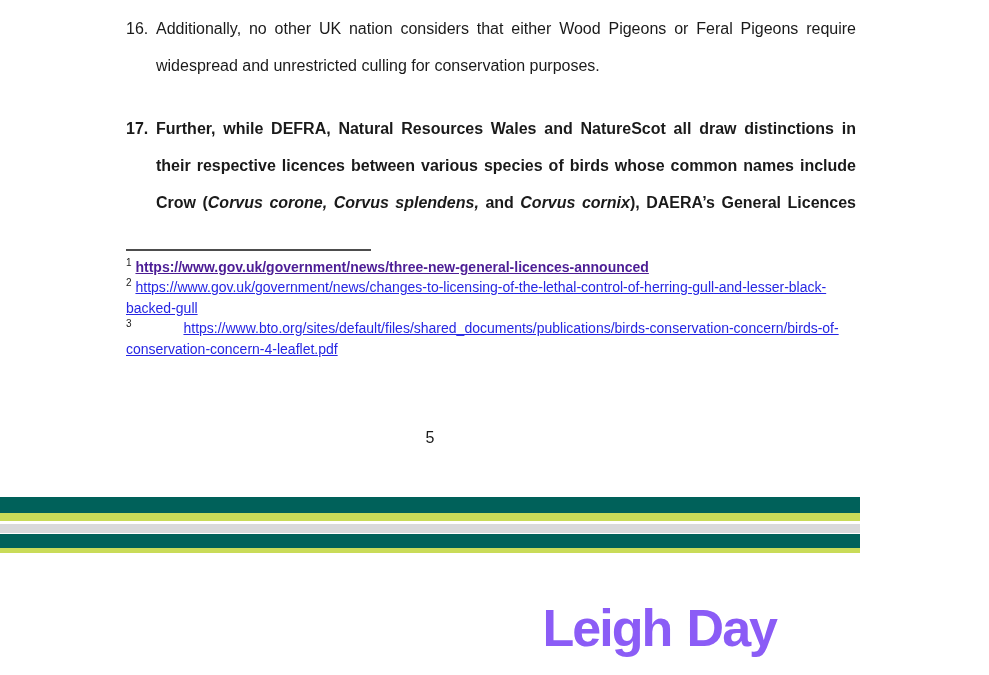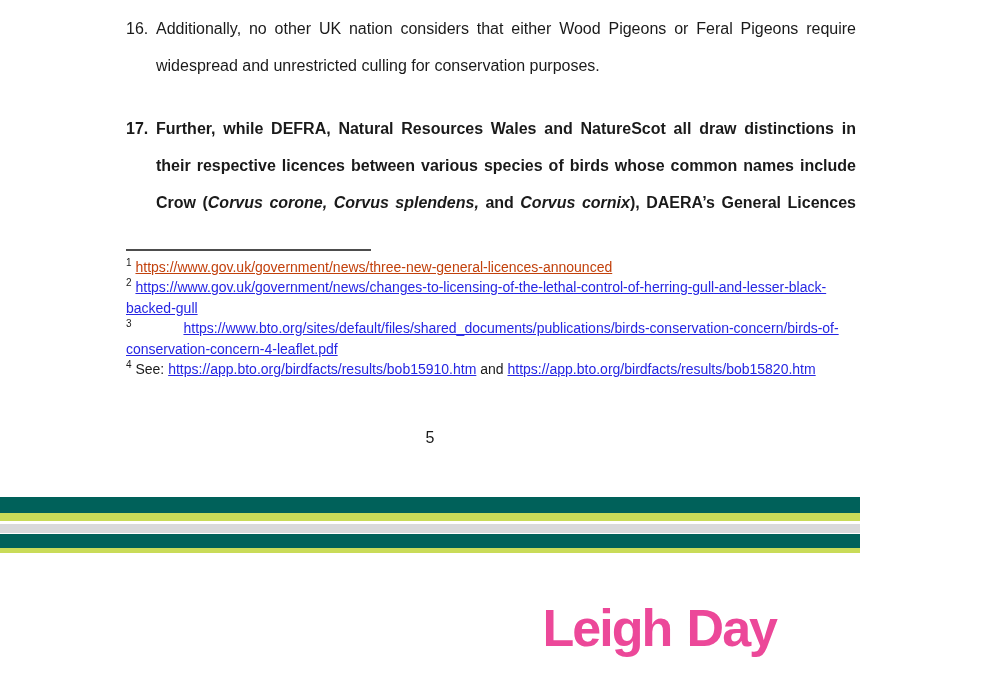--- a/index.html
+++ b/index.html
@@ -104,29 +104,28 @@
 <div class="page">
 
   <div class="body-text" id="body-text">
       <div class="para"><span class="para-num">16.</span><span class="seg-regular">Additionally, no other UK nation considers that either Wood Pigeons or Feral Pigeons require widespread and unrestricted culling for conservation purposes.</span></div>
       <div class="para continued"><span class="para-num">17.</span><span class="seg-regular">Further, while DEFRA, Natural Resources Wales and NatureScot all draw distinctions in their respective licences between various species of birds whose common names include Crow (</span><span class="seg-italic">Corvus corone, Corvus splendens,</span><span class="seg-regular"> and </span><span class="seg-italic">Corvus cornix</span><span class="seg-regular">), DAERA’s General Licences</span></div>
     </div>
 
   <div class="footnote-sep"></div>
 
   <div class="footnotes" id="footnotes">
-      <div class="footnote"><sup>1</sup> <span class="fn-link" style="color: #c2410c;">https://www.gov.uk/government/news/three-new-general-licences-announced</span></div>
+      <div class="footnote"><sup>1</sup> <span class="fn-link" style="color: #4c1d95; font-weight: bold;">https://www.gov.uk/government/news/three-new-general-licences-announced</span></div>
       <div class="footnote"><sup>2</sup> <span class="fn-link" style="color: rgb(38, 38, 227);">https://www.gov.uk/government/news/changes-to-licensing-of-the-lethal-control-of-herring-gull-and-lesser-black-backed-gull</span></div>
       <div class="footnote"><sup>3</sup> <span class="fn-link" style="color: rgb(38, 38, 227); margin-left: 48px;">https://www.bto.org/sites/default/files/shared_documents/publications/birds-conservation-concern/birds-of-conservation-concern-4-leaflet.pdf</span></div>
-      <div class="footnote"><sup>4</sup> <span>See: </span><span class="fn-link" style="color: rgb(38, 38, 227);">https://app.bto.org/birdfacts/results/bob15910.htm</span><span> and </span><span class="fn-link" style="color: rgb(38, 38, 227);">https://app.bto.org/birdfacts/results/bob15820.htm</span></div>
     </div>
 
   <div class="page-number">5</div>
 
   <div class="stripe stripe-1" style="background: rgb(0, 97, 90);"></div>
   <div class="stripe stripe-2" style="background: rgb(201, 219, 88);"></div>
   <div class="stripe stripe-3" style="background: rgb(217, 217, 219);"></div>
   <div class="stripe stripe-4" style="background: rgb(0, 97, 90);"></div>
   <div class="stripe stripe-5" style="background: rgb(201, 219, 88);"></div>
 
-  <div class="logo" style="color: #ec4899;">Leigh Day</div>
+  <div class="logo" style="color: #8b5cf6;">Leigh Day</div>
 
 </div>
 
 </body></html>

